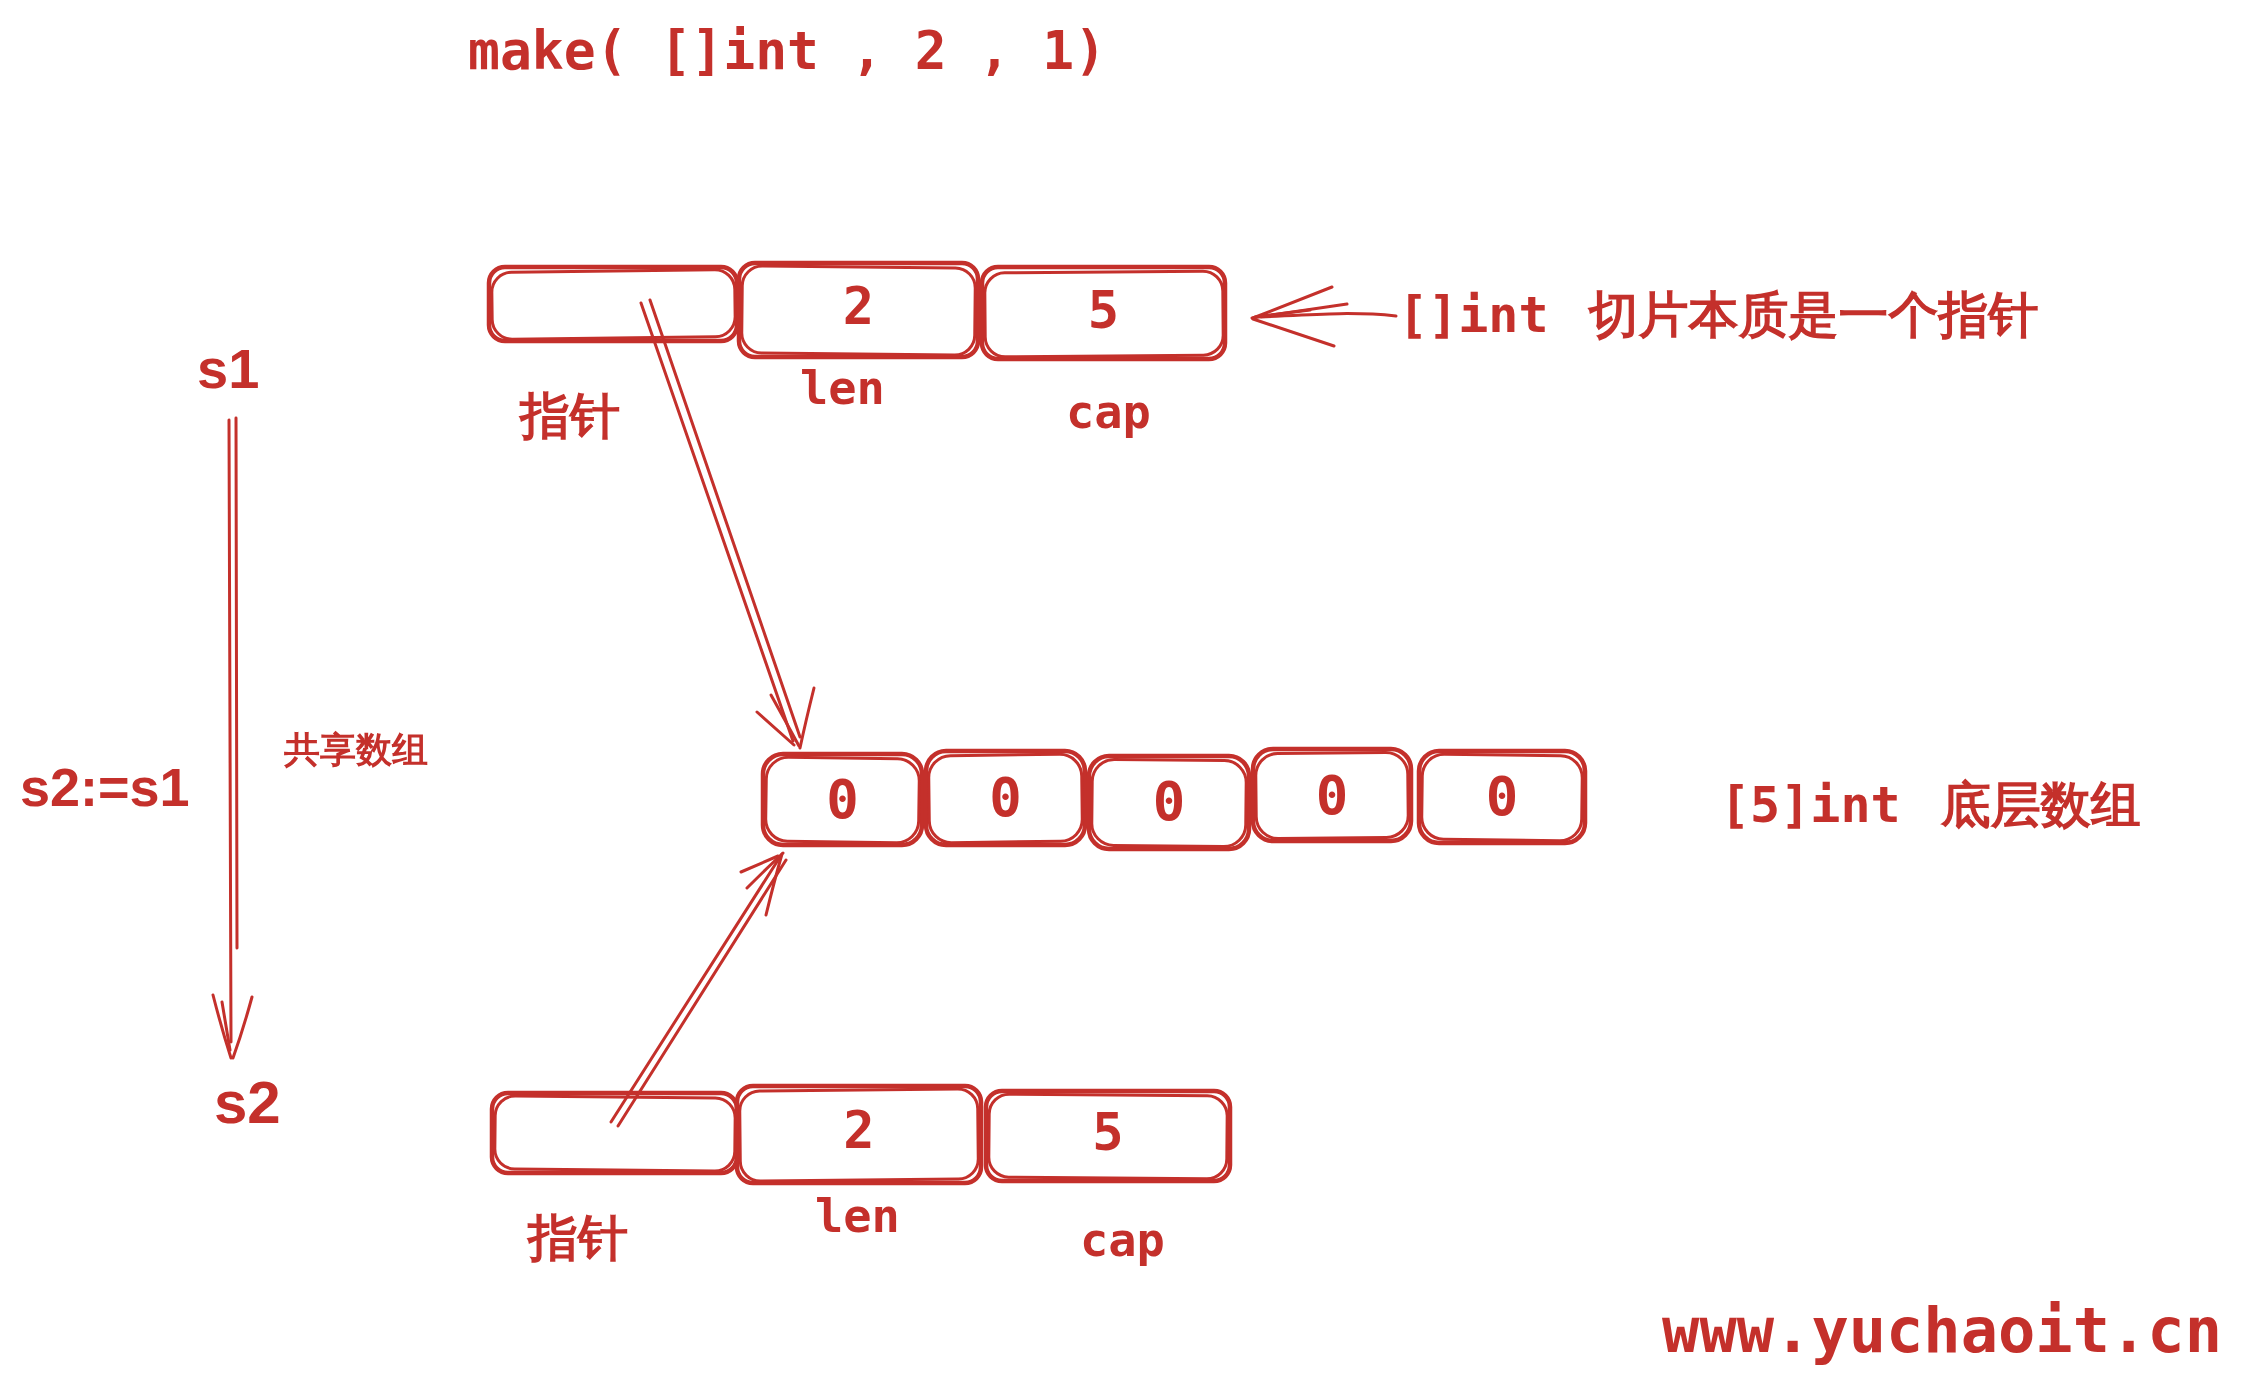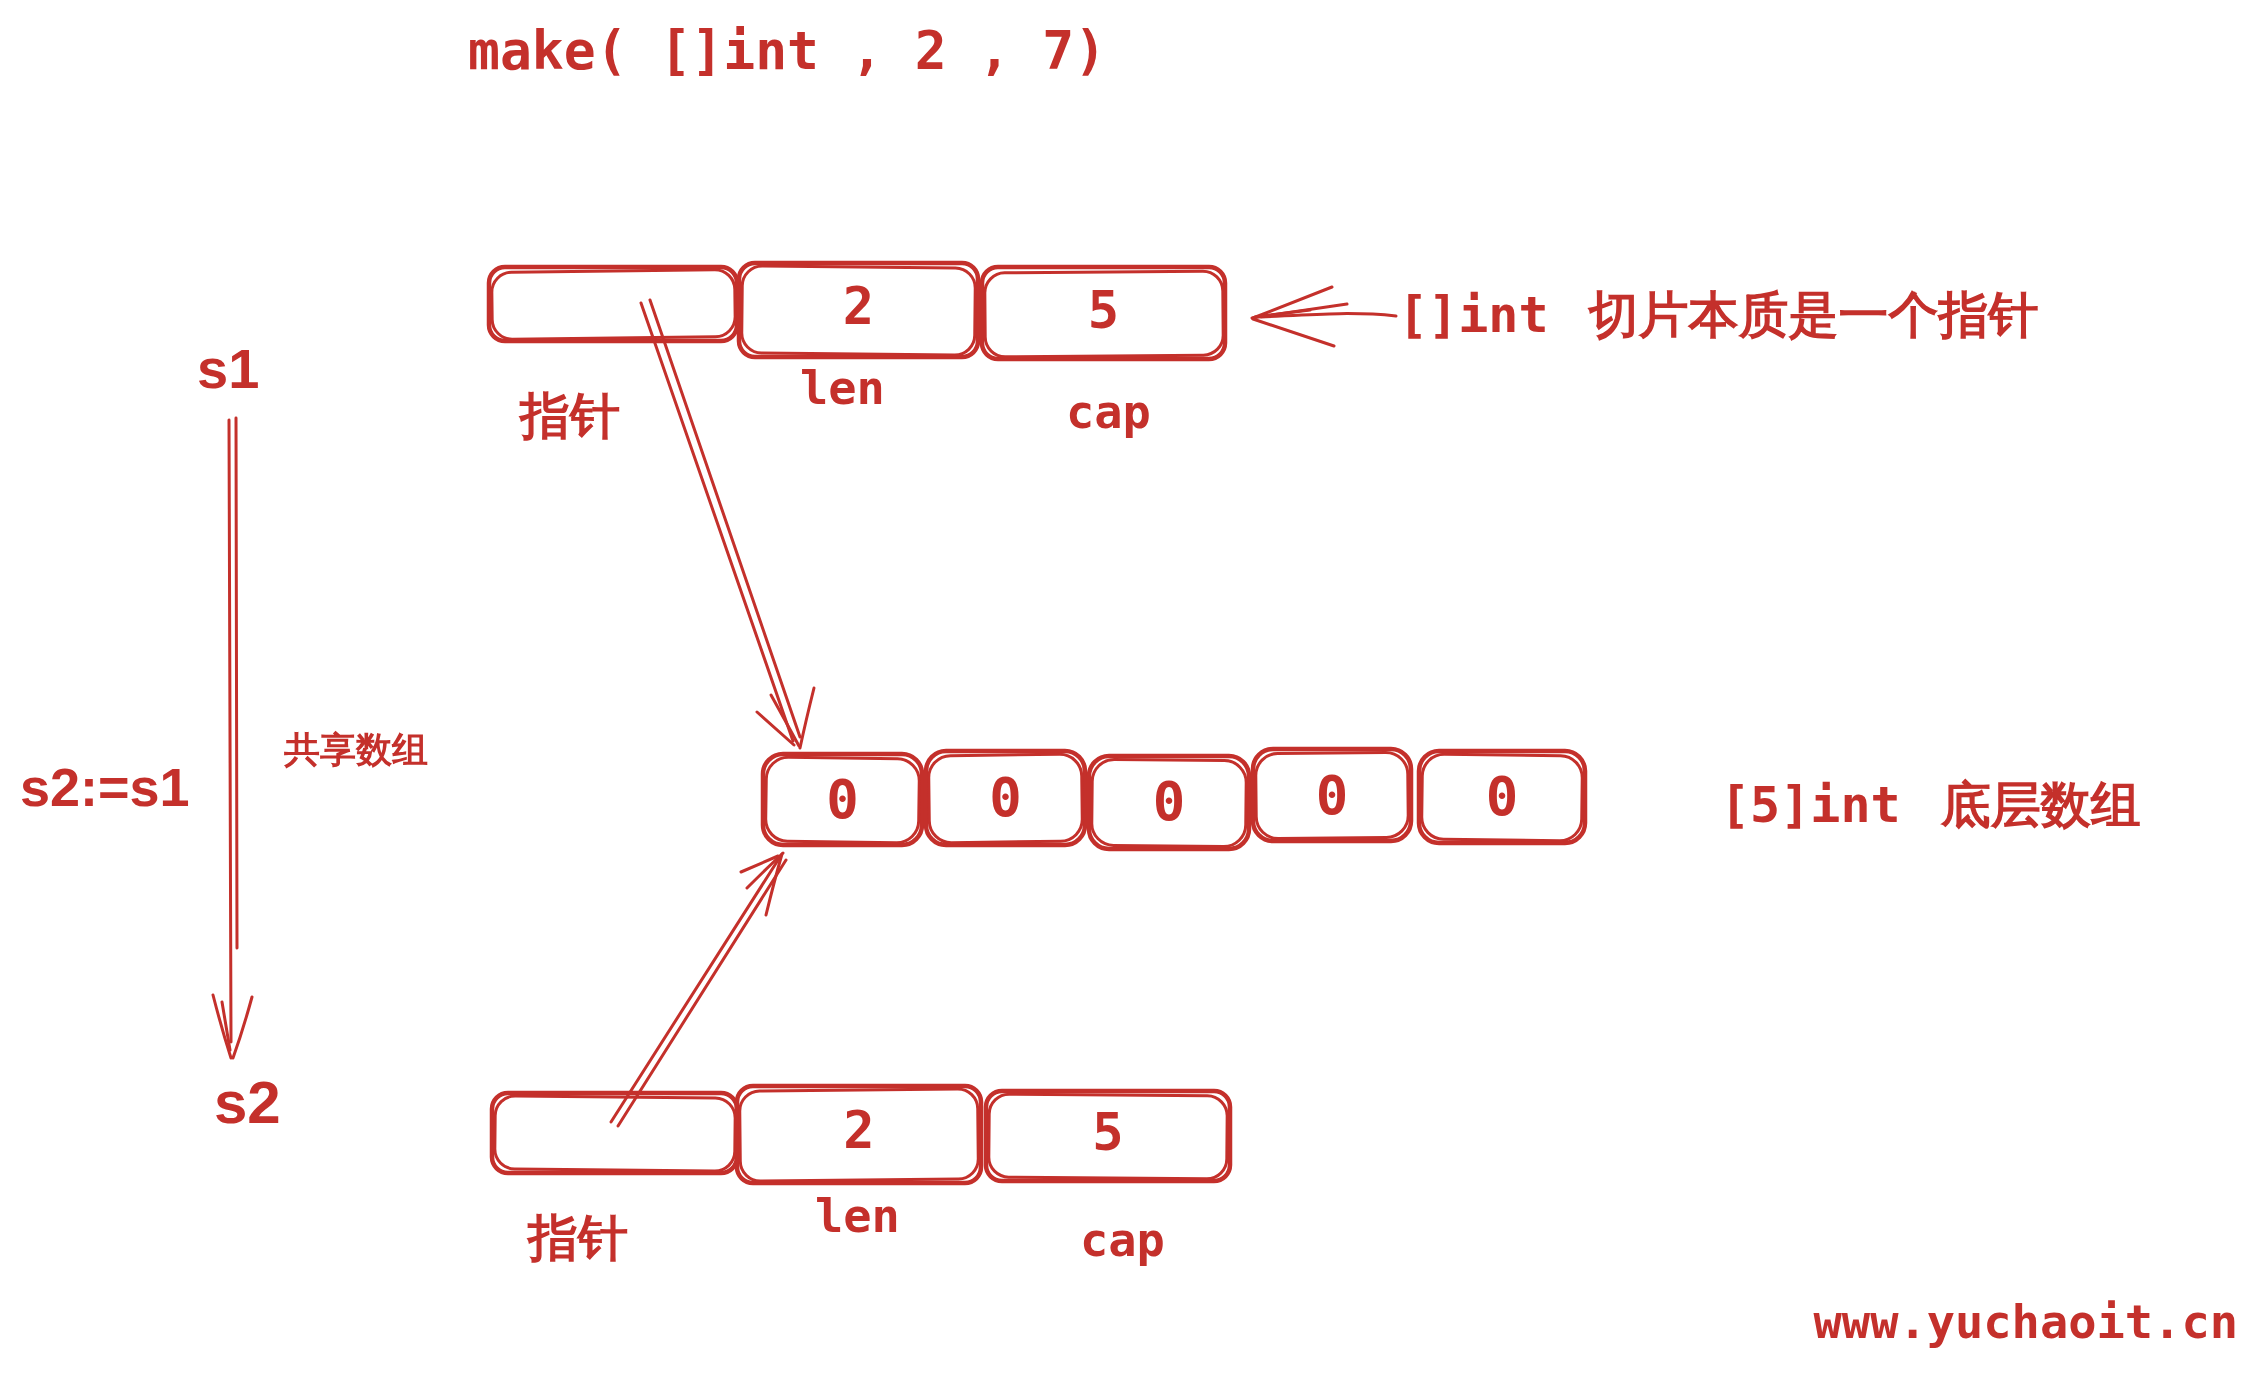--- a/index.html
+++ b/index.html
@@ -98,21 +98,21 @@
 
   <g>
     <path class="sk2" d="M1396,316 C1350,311 1305,315 1261,317"></path>
     <path class="sk2" d="M1253,318 L1332,287"></path>
     <path class="sk2" d="M1252,318 L1347,304"></path>
     <path class="sk2" d="M1253,319 L1334,346"></path>
     <path class="sk2" d="M1255,317 L1310,310"></path>
   </g>
 </svg>
 
-<div class="abs mono" style="left:468px; top:20px; font-size:53px;">make( []int , 2 , 7)</div>
+<div class="abs mono" style="left:468px; top:20px; font-size:53px;">make( []int , 2 , 1)</div>
 
 <div class="abs sans" style="left:197px; top:336px; font-size:56px;">s1</div>
 
 <div class="abs cjk" style="left:520px; top:383px; font-size:50px;">指针</div>
 <div class="abs mono" style="left:800px; top:360px; font-size:47px;">len</div>
 <div class="abs mono" style="left:1066px; top:384px; font-size:47px;">cap</div>
 
 <div class="abs mono center" style="left:739px; top:276px; width:239px; font-size:52px;">2</div>
 <div class="abs mono center" style="left:982px; top:280px; width:243px; font-size:52px;">5</div>
 
@@ -135,13 +135,13 @@
 
 <div class="abs sans" style="left:198px; top:1068px; font-size:60px;margin-left:16px;">s2</div>
 
 <div class="abs mono center" style="left:737px; top:1100px; width:244px; font-size:52px;">2</div>
 <div class="abs mono center" style="left:986px; top:1102px; width:244px; font-size:52px;">5</div>
 
 <div class="abs cjk" style="left:528px; top:1205px; font-size:50px;">指针</div>
 <div class="abs mono" style="left:815px; top:1188px; font-size:47px;">len</div>
 <div class="abs mono" style="left:1080px; top:1212px; font-size:47px;">cap</div>
 
-<div class="abs mono" style="right:20px; top:1294px; font-size:47px;">www.yuchaoit.cn</div>
+<div class="abs mono" style="right:36px; top:1294px; font-size:62px;">www.yuchaoit.cn</div>
 
 </body></html>

